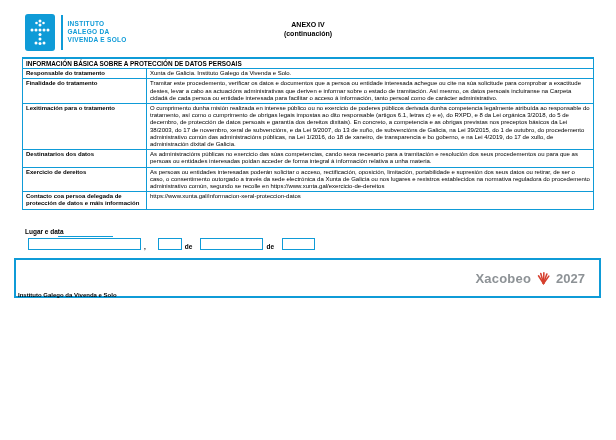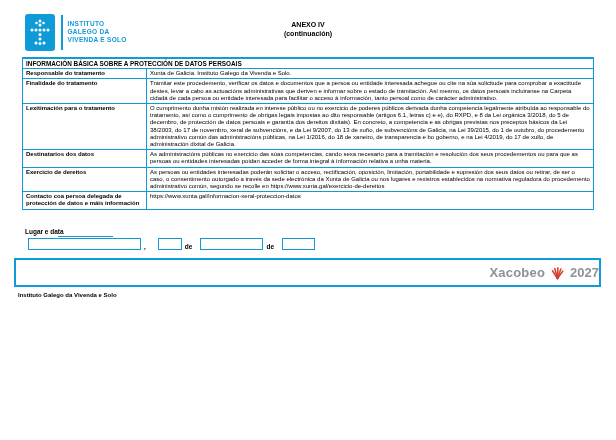--- a/index.html
+++ b/index.html
@@ -23,22 +23,22 @@
   .pd-label{position:absolute;left:25px;top:228px;font-size:6.5px;font-weight:bold;}
   .pd-underline{position:absolute;left:58px;top:236px;width:55px;height:1px;background:#0f9bd7;}
   .pd-row{position:absolute;left:28px;top:238px;display:flex;align-items:flex-end;font-size:6.5px;}
   .pd-row input{border:1.5px solid #0f9bd7;height:12px;box-sizing:border-box;background:#fff;outline:none;font-size:6.5px;padding:0 2px;font-family:"Liberation Sans",sans-serif;}
   .pd-sep{margin:0 4px 0 3px;font-weight:bold;}
   .f-place{width:113px;}
   .f-day{width:24px;margin-left:8px;}
   .f-month{width:63px;margin-left:4px;}
   .f-year{width:33px;margin-left:4px;}
   
-  .xacobeo-box{position:absolute;left:14px;top:258px;width:587px;height:29px;border:2px solid #0f9bd7;box-sizing:border-box;
-    display:flex;align-items:center;justify-content:flex-end;padding-right:0;gap:5px;}
+  .xacobeo-box{position:absolute;left:14px;top:258px;width:587px;height:40px;border:2px solid #0f9bd7;box-sizing:border-box;
+    display:flex;align-items:center;justify-content:flex-end;padding-right:14px;gap:5px;}
   .xacobeo-word{color:#8d9296;font-size:13px;font-weight:bold;letter-spacing:.2px;}
   .xacobeo-year{color:#8d9296;font-size:13px;font-weight:bold;}
   .shell{width:15px;height:14px;display:inline-block;}
   
   .footer-org{position:absolute;left:18px;top:292px;font-size:6px;font-weight:bold;}
 </style>
 </head>
 <body>
 
 <div class="logo">

